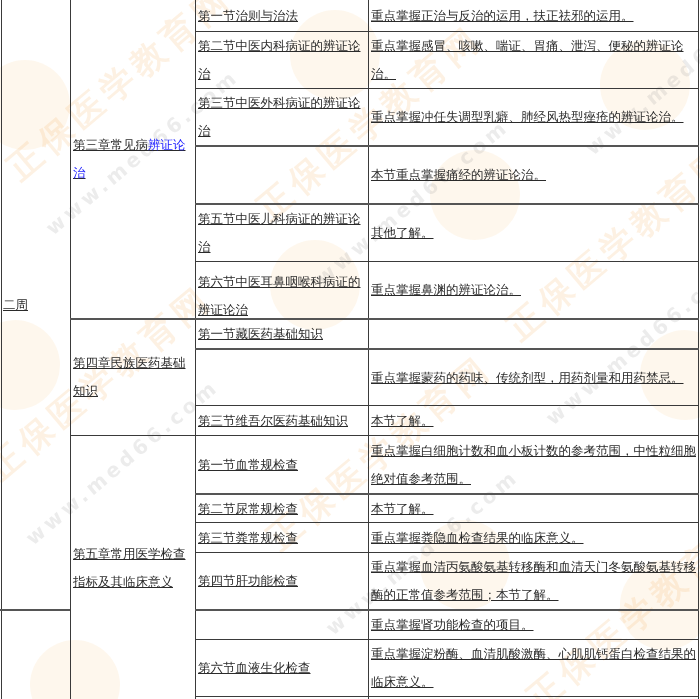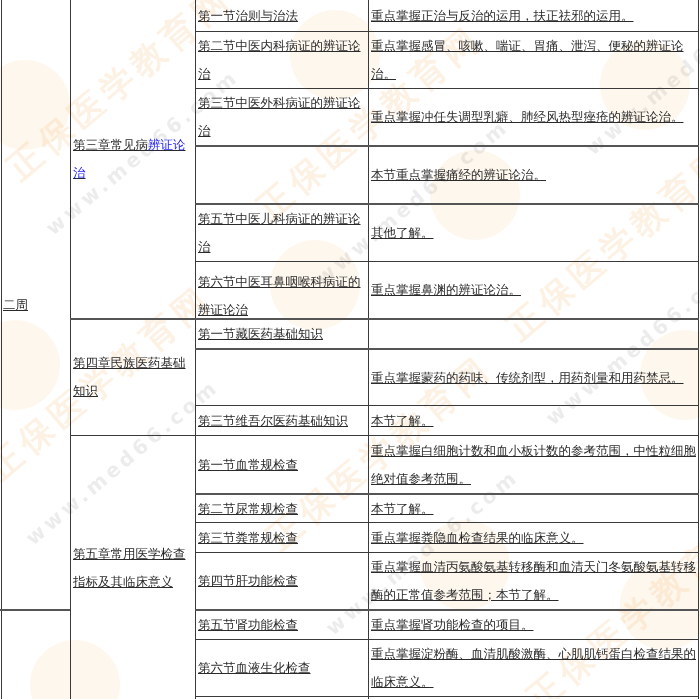--- a/index.html
+++ b/index.html
@@ -163,23 +163,20 @@
       <span>重点掌握粪隐血检查结果的临床意义。</span>
     </div>
 
   <div class="cell" style="left:196px;top:553px;width:172px;height:56px">
       <span>第四节肝功能检查</span>
     </div>
   <div class="cell" style="left:369px;top:553px;width:329px;height:56px">
       <span>重点掌握血清丙氨酸氨基转移酶和血清天门冬氨酸氨基转移酶的正常值参考范围；本节了解。</span>
     </div>
 
-  <div class="cell" style="left:196px;top:611px;width:172px;height:28px">
-      <span>第五节肾功能检查</span>
-    </div>
   <div class="cell" style="left:369px;top:611px;width:329px;height:28px">
       <span>重点掌握肾功能检查的项目。</span>
     </div>
 
   <div class="cell" style="left:196px;top:640px;width:172px;height:56px">
       <span>第六节血液生化检查</span>
     </div>
   <div class="cell" style="left:369px;top:640px;width:329px;height:56px">
       <span>重点掌握淀粉酶、血清肌酸激酶、心肌肌钙蛋白检查结果的临床意义。</span>
     </div>

